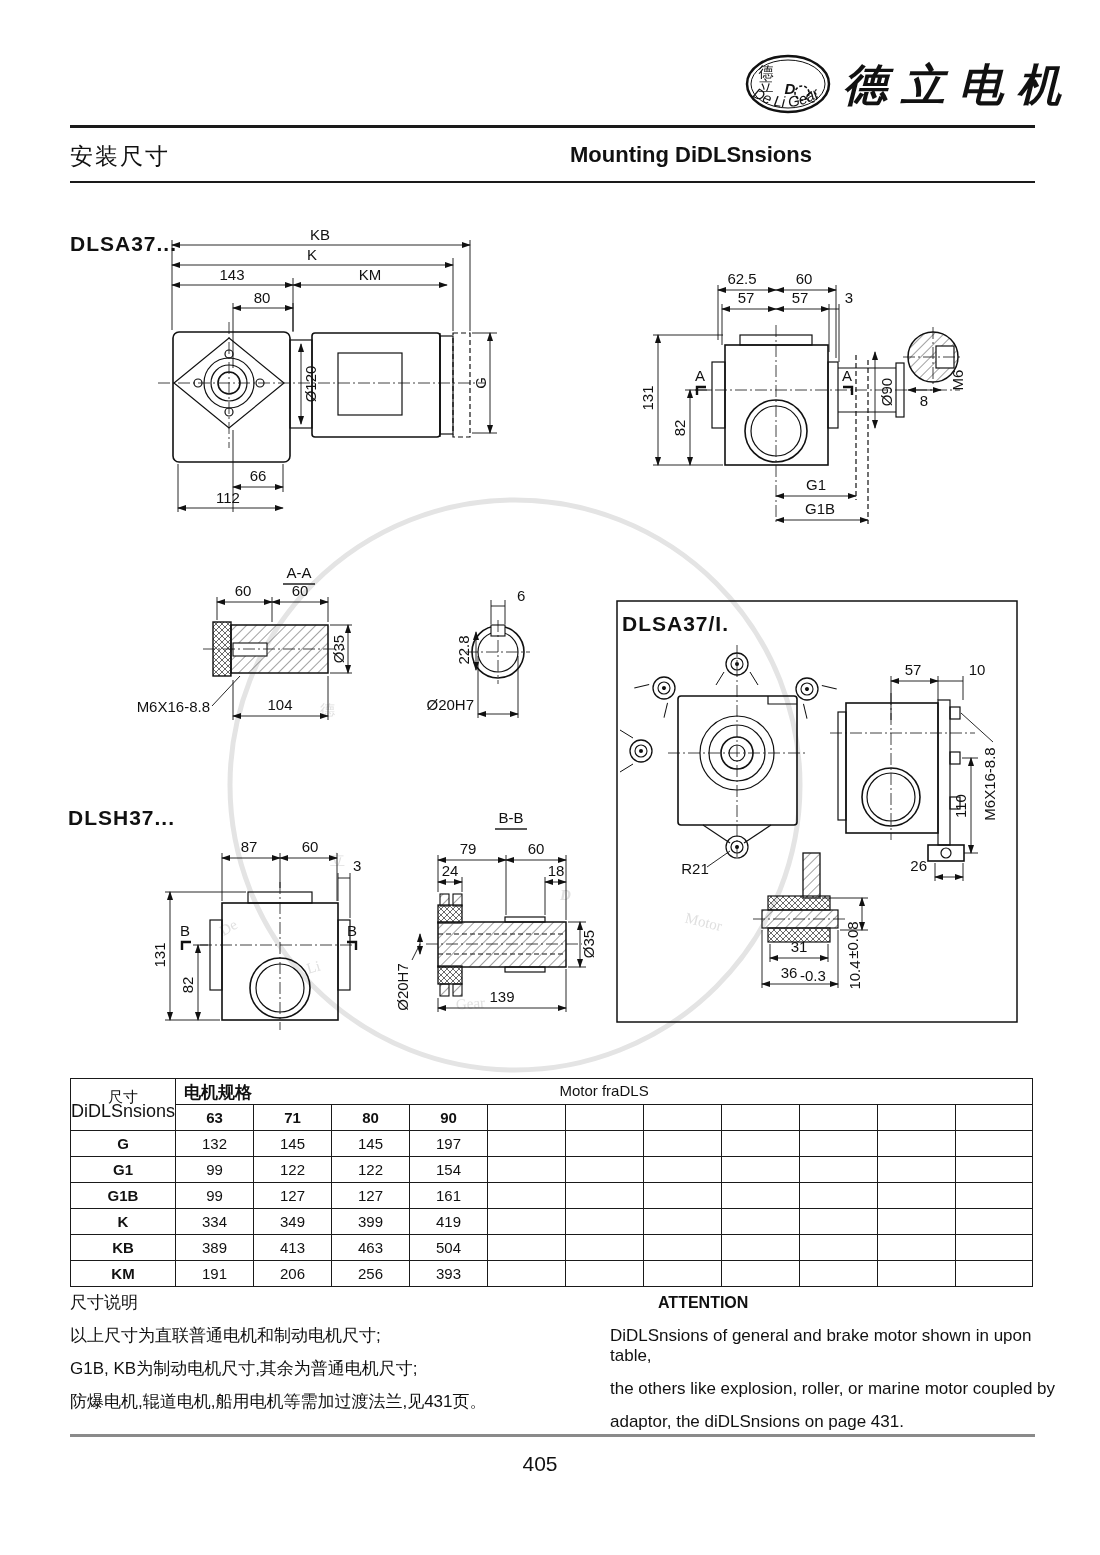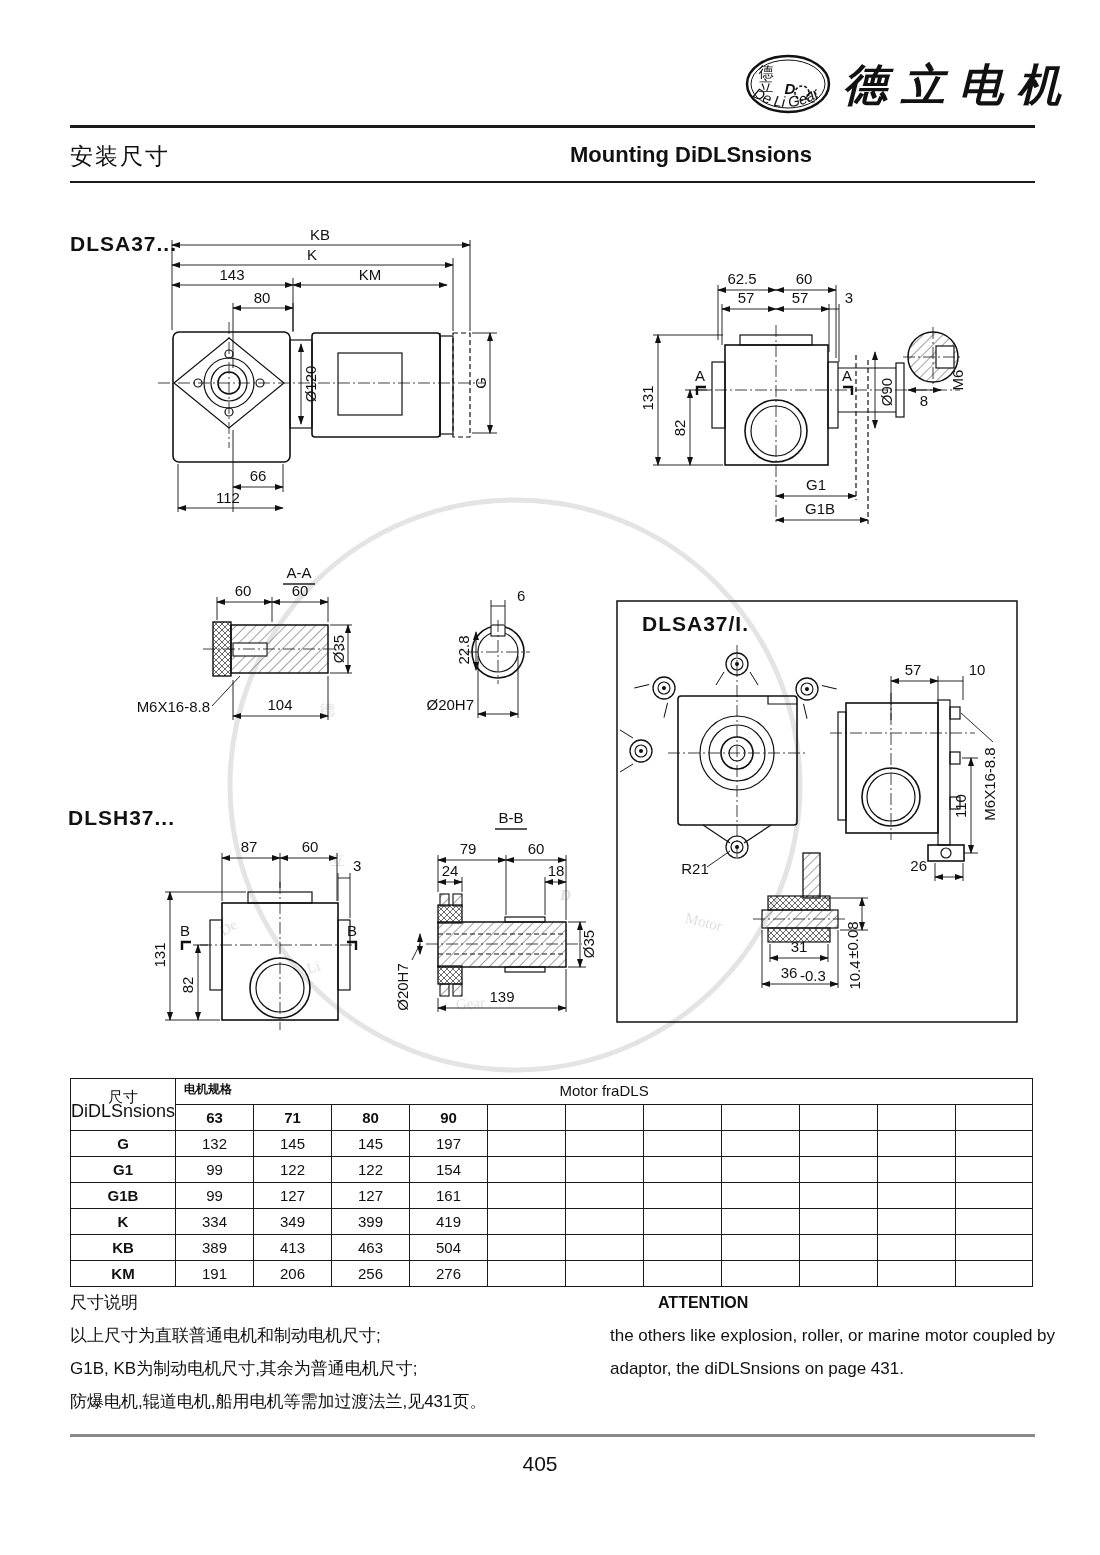--- a/index.html
+++ b/index.html
@@ -19,21 +19,21 @@
   .thin{fill:none;stroke:#111;stroke-width:0.9;}
   .cl{fill:none;stroke:#111;stroke-width:0.8;stroke-dasharray:12 3 2 3;}
   .dsh{fill:none;stroke:#111;stroke-width:1.2;stroke-dasharray:5 3;}
   .wm{font-family:"Liberation Serif",serif;fill:#e0e0e0;}
   table.dims{position:absolute;left:70px;top:1078px;border-collapse:collapse;table-layout:fixed;
              z-index:3;background:transparent;padding-left:6px;}
   table.dims td{border:1.4px solid #1a1a1a;text-align:center;font-size:15px;padding:0;height:25px;}
   td.hd{font-weight:bold;font-size:16px;}
   td.rowlbl{font-weight:bold;}
   .mergecell{position:relative;text-align:left;}
-  .mc-cn{position:absolute;left:8px;top:2px;font-weight:bold;font-size:12px;font-family:Liberation Mono, monospace;}
+  .mc-cn{position:absolute;left:8px;top:2px;font-weight:bold;font-size:17px;font-family:Liberation Mono, monospace;}
   .mc-en{position:absolute;left:0;right:0;top:3px;text-align:center;font-size:15px;font-weight:normal;}
   .dimlbl{line-height:14px;font-size:15px;}
   .dimlbl .en{font-size:18px;}
   .notes{position:absolute;top:1293px;font-size:17px;z-index:3;}
   .notes div{margin-bottom:13px;line-height:20px;}
   .foot-page{position:absolute;left:0;width:1080px;top:1452px;text-align:center;font-size:21px;z-index:3;}
 </style>
 </head>
 <body>
 
@@ -54,21 +54,21 @@
   </svg>
   <div class="brand">德立电机</div>
   <div class="rule" style="top:125px;height:2.5px;"></div>
 
   <div class="title-cn">安装尺寸</div>
   <div class="title-en">Mounting DiDLSnsions</div>
   <div class="rule" style="top:181px;height:1.5px;"></div>
 
   <div class="h-model" style="left:70px;top:212px;margin-top:20px;">DLSA37...</div>
   <div class="h-model" style="left:68px;top:806px;">DLSH37...</div>
-  <div class="h-model" style="left:642px;top:612px;">DLSA37/I.</div>
+  <div class="h-model" style="left:622px;top:612px;">DLSA37/I.</div>
 
   <svg class="drw" width="1100" height="1555" viewBox="0 0 1100 1555">
     <defs>
       <marker id="ar" viewBox="0 0 10 10" refX="9" refY="5" markerWidth="10" markerHeight="10" orient="auto-start-reverse">
         <path d="M0,1.6 L10,5 L0,8.4 z" fill="#111"></path>
       </marker>
       <pattern id="h1" width="7" height="7" patternUnits="userSpaceOnUse" patternTransform="rotate(45)">
         <line x1="0" y1="0" x2="0" y2="7" stroke="#444" stroke-width="1"></line>
       </pattern>
       <pattern id="hx" width="6" height="6" patternUnits="userSpaceOnUse">
@@ -503,40 +503,41 @@
           <td></td>
       <td></td>
           <td></td>
       <td></td>
     </tr>
     <tr>
       <td class="rowlbl">KM</td>
       <td>191</td>
       <td>206</td>
       <td>256</td>
-      <td>276</td>
+      <td>393</td>
       <td></td>
           <td></td>
       <td></td>
           <td></td>
       <td></td>
           <td></td>
       <td></td>
     </tr>
   </tbody>
     </table>
 
   <div class="notes" style="left:70px;width:520px;">
     <div>尺寸说明</div>
     <div>以上尺寸为直联普通电机和制动电机尺寸;</div>
     <div>G1B, KB为制动电机尺寸,其余为普通电机尺寸;</div>
     <div>防爆电机,辊道电机,船用电机等需加过渡法兰,见431页。</div>
   </div>
   <div class="notes" style="left:610px;width:450px;">
     <div style="font-weight:bold;font-size:16px;margin-left:48px;">ATTENTION</div>
+    <div>DiDLSnsions of general and brake motor shown in upon table,</div>
     <div>the others like explosion, roller, or marine motor coupled by</div>
     <div>adaptor, the diDLSnsions on page 431.</div>
   </div>
 
   <div class="rule" style="top:1434px;height:3px;background:#8a8a8a;"></div>
   <div class="foot-page">405</div>
 
 </div>
 
 </body></html>

